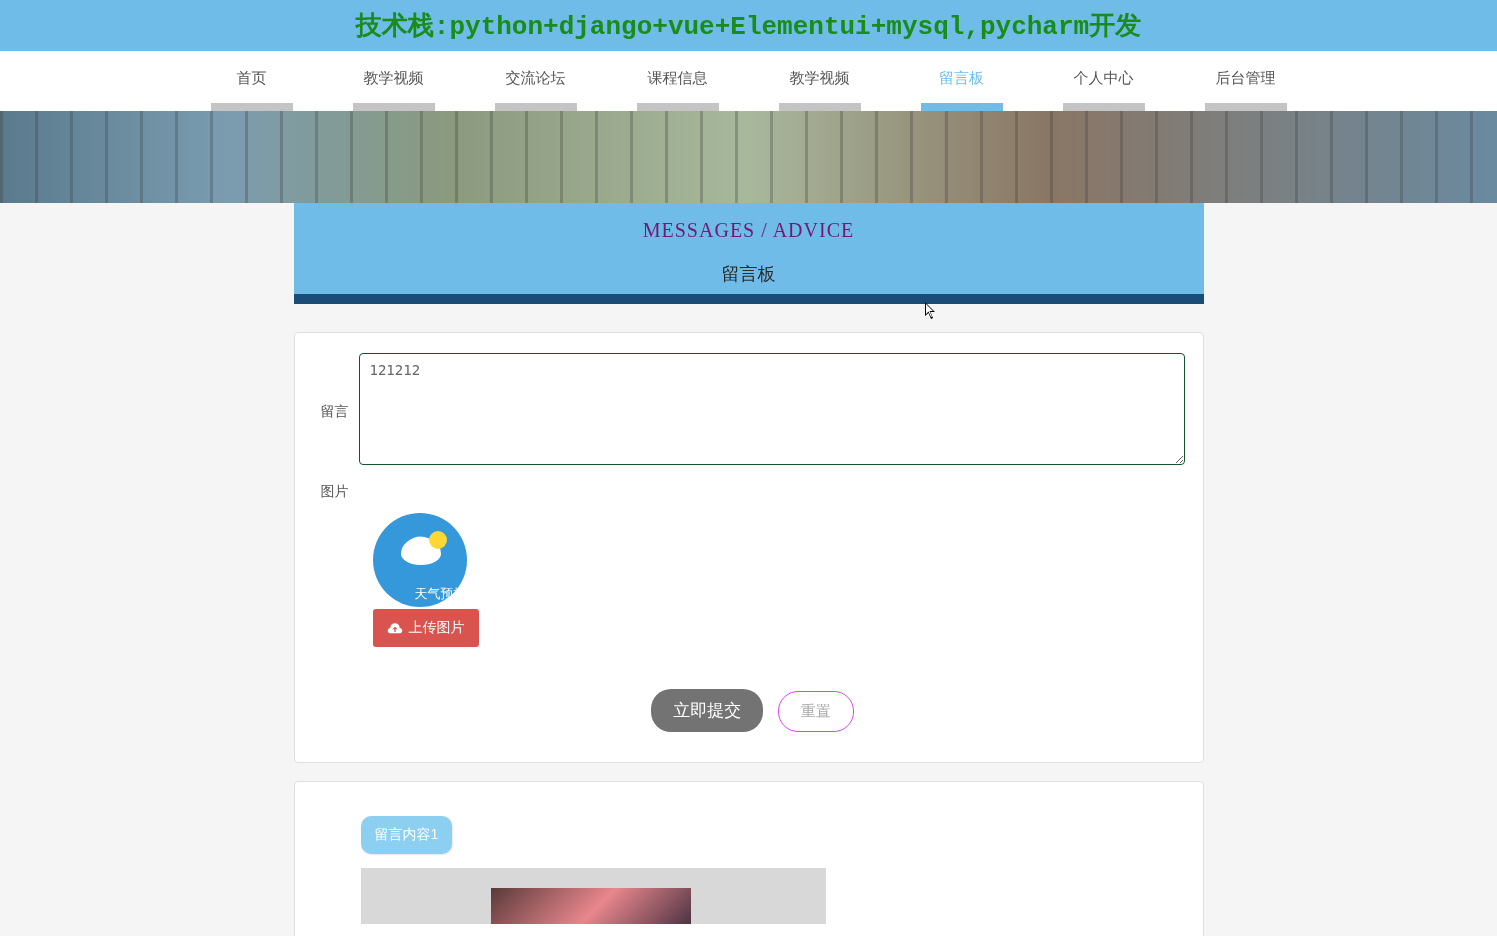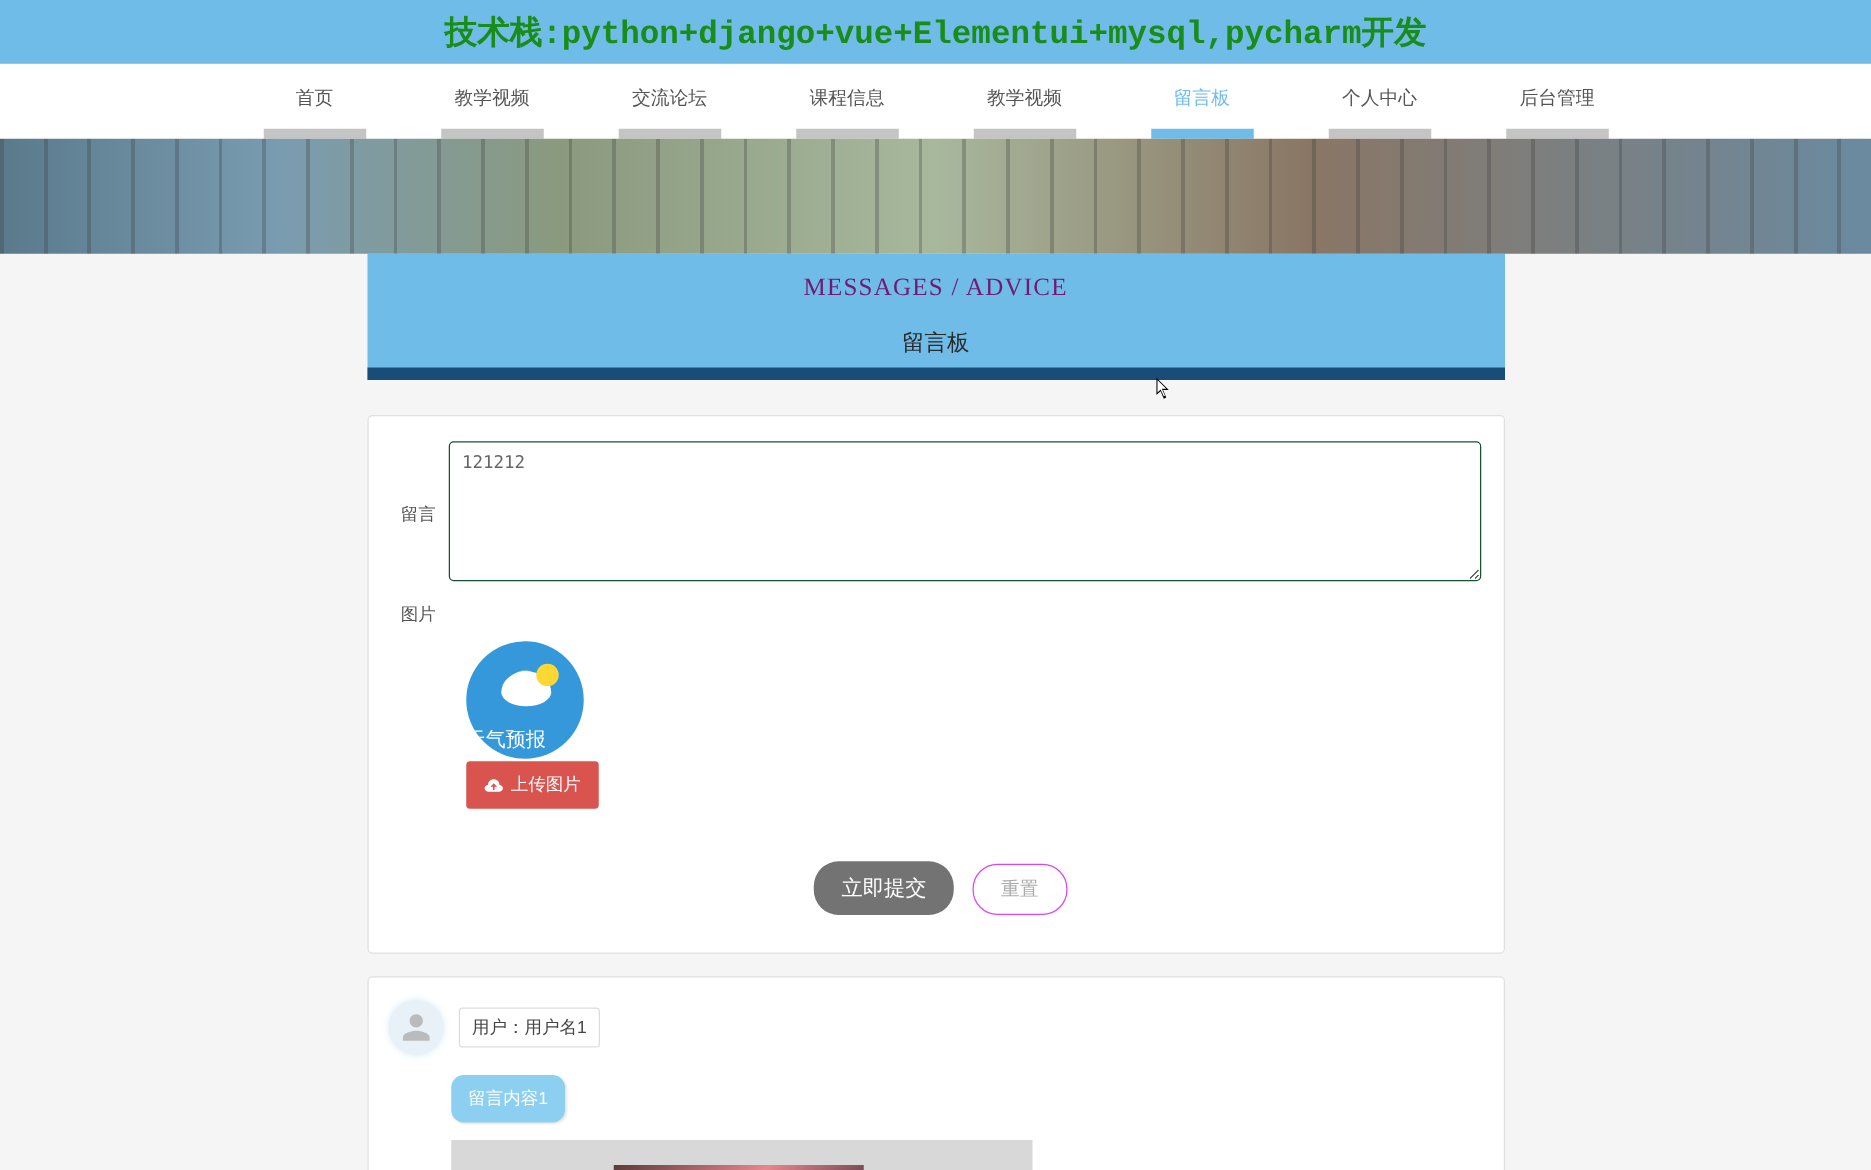--- a/index.html
+++ b/index.html
@@ -136,23 +136,23 @@
       position: absolute;
       top: 18px; right: 20px;
       width: 18px; height: 18px;
       background: #fdd835;
       border-radius: 50%;
     }
     .image-preview-label {
       position: absolute;
       bottom: 4px;
       width: 100%;
-      text-align: left;
+      text-align: right;
       color: #fff;
-      font-size: 16px;
+      font-size: 13px;
     }
     
     .upload-btn {
       background: #d9534f;
       color: #fff;
       border: none;
       border-radius: 3px;
       padding: 10px 14px;
       font-size: 14px;
       cursor: pointer;
@@ -303,28 +303,20 @@
     </button>
 
     <div class="action-row">
       <button class="submit-btn">立即提交</button>
       <button class="reset-btn">重置</button>
     </div>
 
   </div>
 
   <div class="message-card">
-    <div class="msg-header">
-      <div class="avatar">
-        <svg width="32" height="32" viewBox="0 0 24 24">
-            <path d="M12 12c2.2 0 4-1.8 4-4s-1.8-4-4-4-4 1.8-4 4 1.8 4 4 4zm0 2c-2.7 0-8 1.3-8 4v2h16v-2c0-2.7-5.3-4-8-4z"></path>
-          </svg>
-      </div>
-      <div class="user-tag">用户：用户名1</div>
-    </div>
     <div class="msg-content-tag">留言内容1</div>
     <div class="msg-image">
       <div class="msg-image-inner"></div>
     </div>
   </div>
 
 </div>
 
 <svg class="cursor" style="left:925px; top:302px;" viewBox="0 0 12 18">
     <path fill="#000" d="M0 0 L0 14 L3.5 11 L6 17 L8 16 L5.5 10 L10 10 Z"></path>

